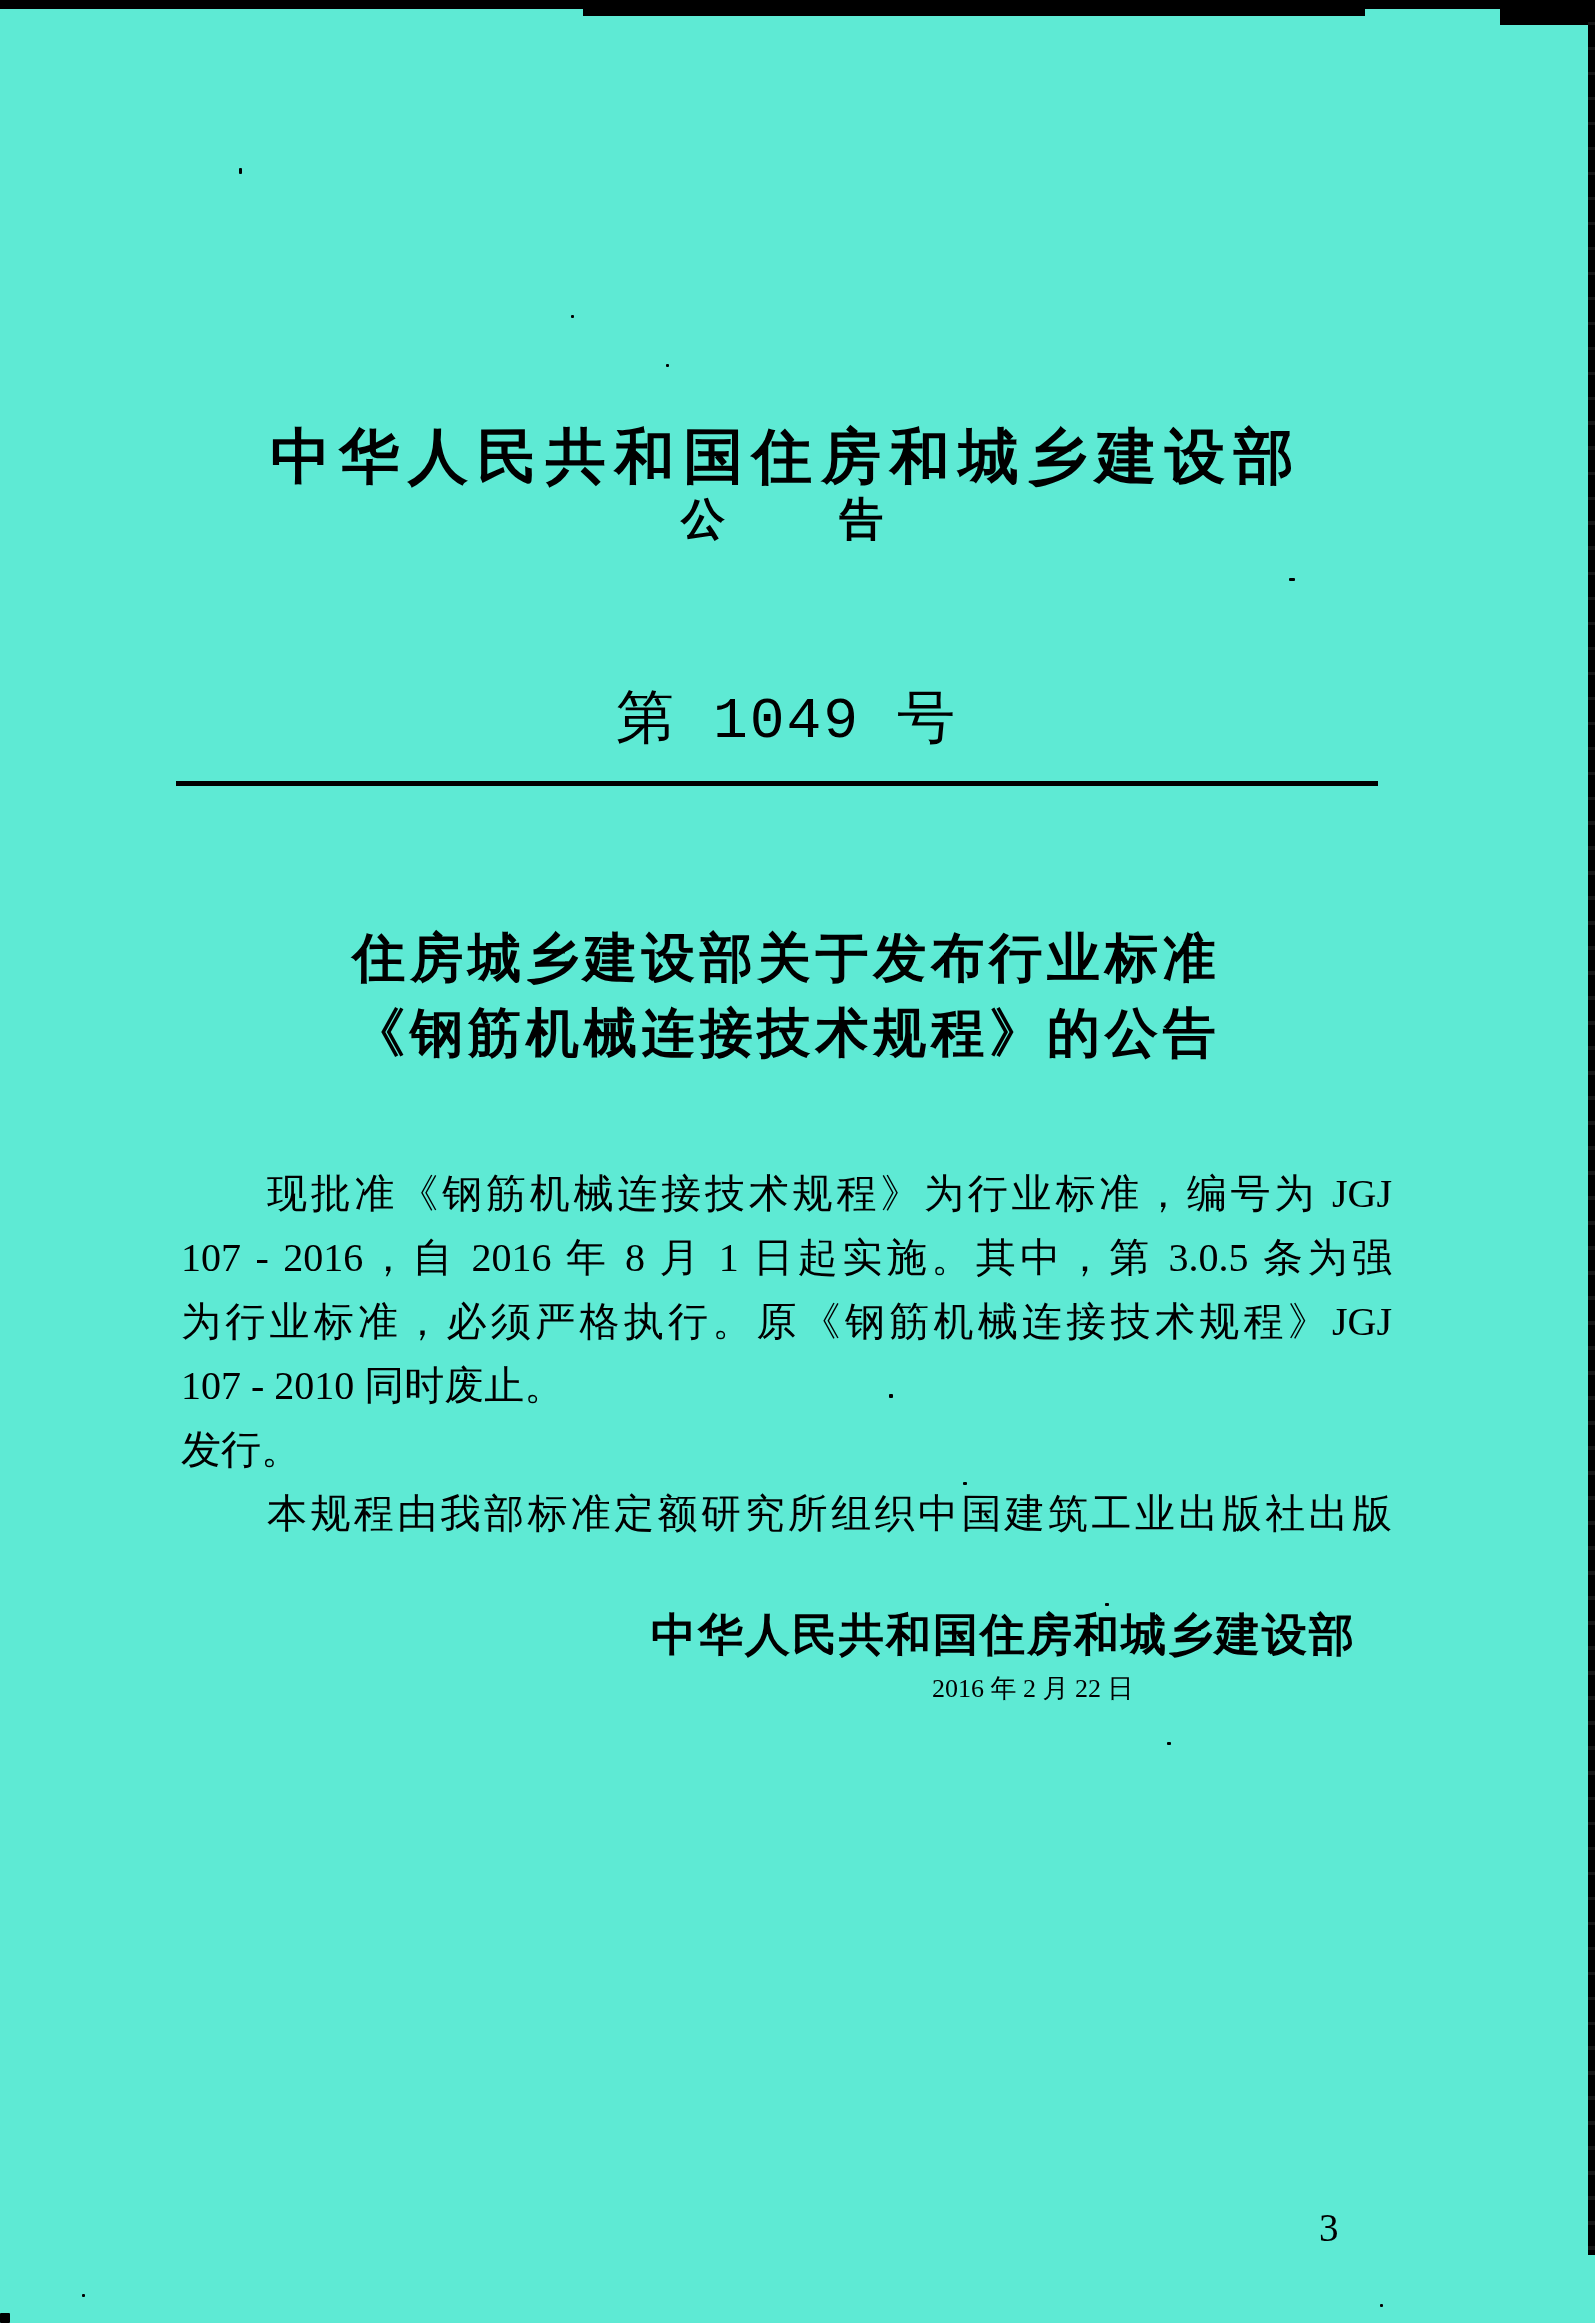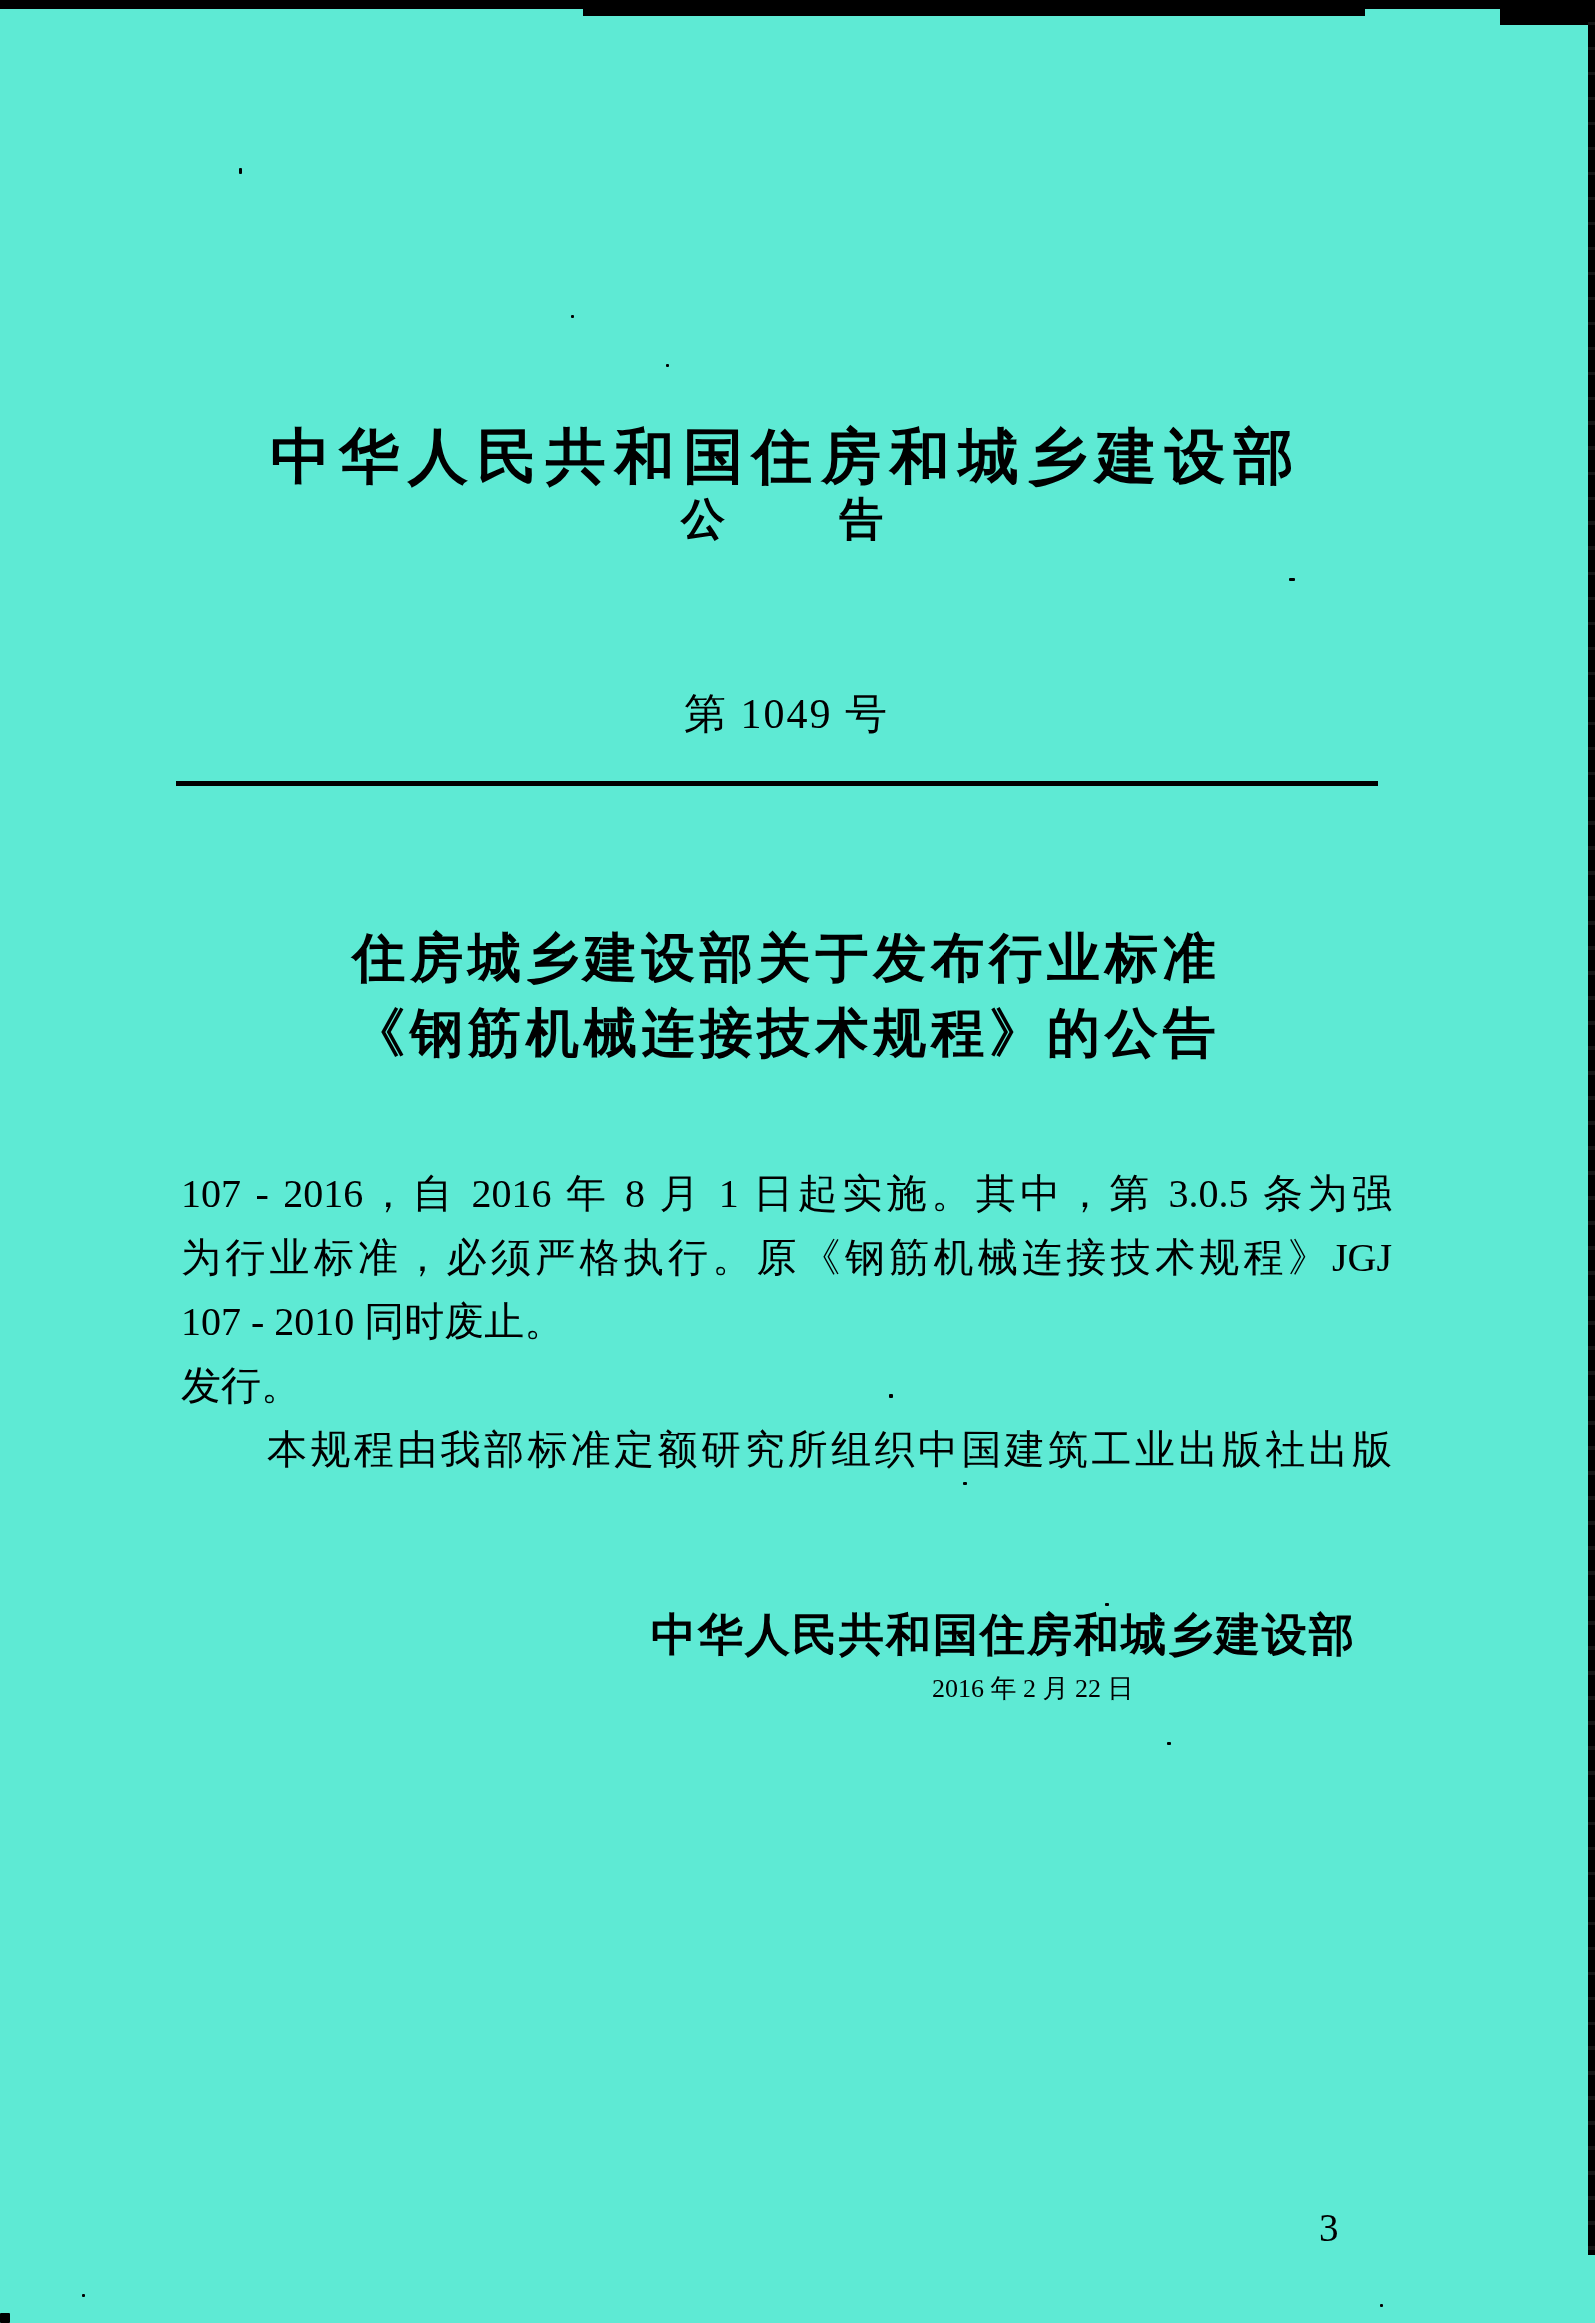--- a/index.html
+++ b/index.html
@@ -43,22 +43,23 @@
     letter-spacing: 8.8px;
   }
   .main-title-2 {
     top: 498px;
     font-size: 44px;
     font-weight: bold;
     letter-spacing: 8.8px;
   }
   .doc-number {
     top: 693px;
-    font-size: 42px;
+    font-size: 58px;
     letter-spacing: 2px;
+    font-family: Liberation Mono, monospace;
   }
   .rule {
     position: absolute;
     left: 176px;
     top: 781px;
     width: 1202px;
     height: 4.9px;
     background: #000;
   }
   .subtitle-1, .subtitle-2 {
@@ -136,20 +137,21 @@
 
   <div class="centered doc-number">第 1049 号</div>
 
   <div class="rule"></div>
 
   <div class="centered subtitle-1">住房城乡建设部关于发布行业标准</div>
 
   <div class="centered subtitle-2">《钢筋机械连接技术规程》的公告</div>
 
   <div class="body-block">
+    <div class="body-line just indent">现批准《钢筋机械连接技术规程》为行业标准，编号为 JGJ</div>
     <div class="body-line just">107 - 2016，自 2016 年 8 月 1 日起实施。其中，第 3.0.5 条为强</div>
     <div class="body-line just">为行业标准，必须严格执行。原《钢筋机械连接技术规程》JGJ</div>
     <div class="body-line">107 - 2010 同时废止。</div>
     <div class="body-line">发行。</div>
     <div class="body-line just indent">本规程由我部标准定额研究所组织中国建筑工业出版社出版</div>
   </div>
 
   <div class="signature">中华人民共和国住房和城乡建设部</div>
 
   <div class="sign-date">2016 年 2 月 22 日</div>

